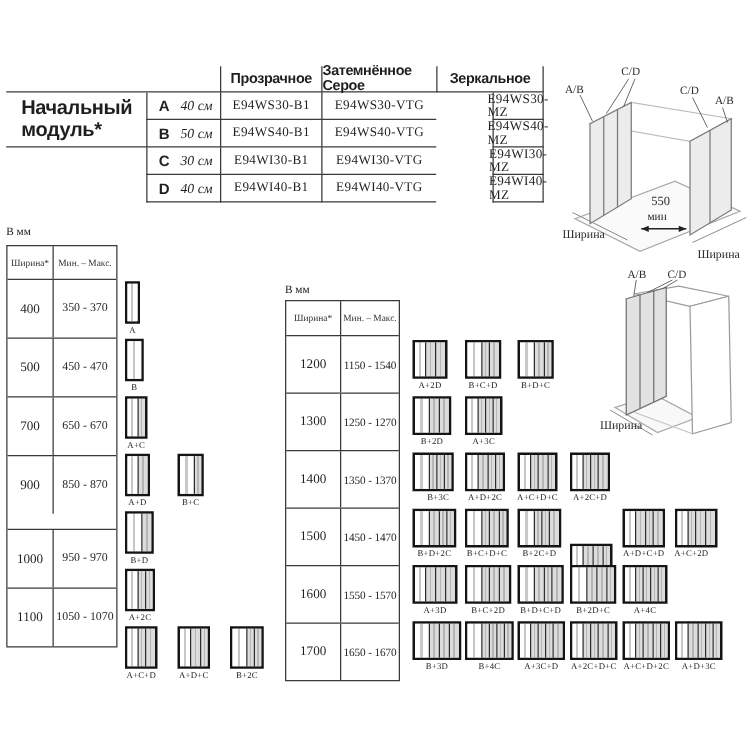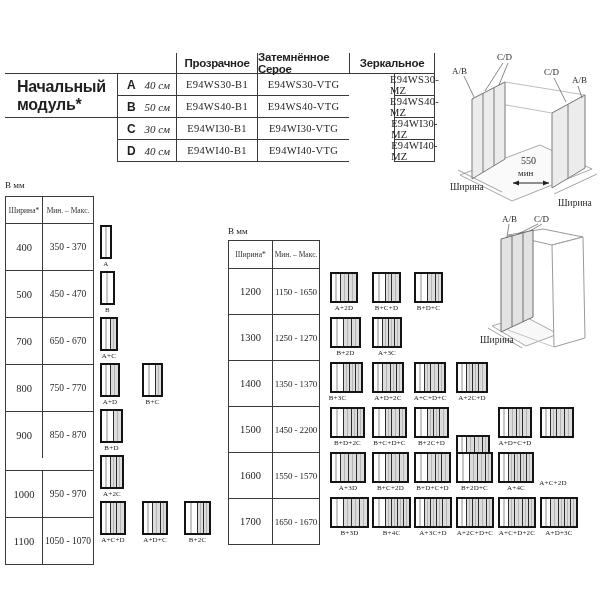--- a/index.html
+++ b/index.html
@@ -112,24 +112,20 @@
         </div>
         <div class="wt-row" style="height: 46px;">
           <div class="wt-cell wt-c1">500</div>
           <div class="wt-cell wt-c2">450 - 470</div>
         </div>
         <div class="wt-row" style="height: 46px;">
           <div class="wt-cell wt-c1">700</div>
           <div class="wt-cell wt-c2">650 - 670</div>
         </div>
         <div class="wt-row" style="height: 46px;">
-          <div class="wt-cell wt-c1">800</div>
-          <div class="wt-cell wt-c2">750 - 770</div>
-        </div>
-        <div class="wt-row" style="height: 46px;">
           <div class="wt-cell wt-c1">900</div>
           <div class="wt-cell wt-c2">850 - 870</div>
         </div>
         <div class="wt-row" style="height: 46px; margin-top: 12px;">
           <div class="wt-cell wt-c1">1000</div>
           <div class="wt-cell wt-c2">950 - 970</div>
         </div>
         <div class="wt-row" style="height: 46px;">
           <div class="wt-cell wt-c1">1100</div>
           <div class="wt-cell wt-c2">1050 - 1070</div>
@@ -213,33 +209,33 @@
 
   <div class="wt-unit" style="left:228px;top:226px">В мм</div>
   <div class="wt" id="wt1" style="left:228px;top:240px">
     <div class="wt-header">
       <div class="wt-cell wt-c1">Ширина*</div>
       <div class="wt-cell wt-c2">Мин. – Макс.</div>
     </div>
     <div id="wt1-rows">
         <div class="wt-row" style="height: 45px;">
           <div class="wt-cell wt-c1">1200</div>
-          <div class="wt-cell wt-c2">1150 - 1650</div>
+          <div class="wt-cell wt-c2">1150 - 1540</div>
         </div>
         <div class="wt-row" style="height: 45px;">
           <div class="wt-cell wt-c1">1300</div>
           <div class="wt-cell wt-c2">1250 - 1270</div>
         </div>
         <div class="wt-row" style="height: 45px;">
           <div class="wt-cell wt-c1">1400</div>
           <div class="wt-cell wt-c2">1350 - 1370</div>
         </div>
         <div class="wt-row" style="height: 45px;">
           <div class="wt-cell wt-c1">1500</div>
-          <div class="wt-cell wt-c2">1450 - 2200</div>
+          <div class="wt-cell wt-c2">1450 - 1470</div>
         </div>
         <div class="wt-row" style="height: 45px;">
           <div class="wt-cell wt-c1">1600</div>
           <div class="wt-cell wt-c2">1550 - 1570</div>
         </div>
         <div class="wt-row" style="height: 45px;">
           <div class="wt-cell wt-c1">1700</div>
           <div class="wt-cell wt-c2">1650 - 1670</div>
         </div>
       </div>
@@ -279,21 +275,21 @@
       </div>
       <div class="combo" style="width: 30px; left: 42px; top: 50px;">
         <div class="combo-icon" style="height: 27px;">
           <span class="panel panel-A" style="width: 8px;"></span>
           <span class="panel panel-C" style="width: 6px;"></span>
           <span class="panel panel-C" style="width: 6px;"></span>
           <span class="panel panel-C" style="width: 6px;"></span>
         </div>
         <div class="combo-label">A+3C</div>
       </div>
-      <div class="combo" style="width: 15px; left: 0px; top: 95px;">
+      <div class="combo" style="width: 41px; left: 0px; top: 95px;">
         <div class="combo-icon" style="height: 27px;">
           <span class="panel panel-B" style="width: 11px;"></span>
           <span class="panel panel-C" style="width: 6px;"></span>
           <span class="panel panel-C" style="width: 6px;"></span>
           <span class="panel panel-C" style="width: 6px;"></span>
         </div>
         <div class="combo-label">B+3C</div>
       </div>
       <div class="combo" style="width: 32px; left: 42px; top: 95px;">
         <div class="combo-icon" style="height: 27px;">
@@ -360,21 +356,21 @@
       </div>
       <div class="combo" style="width: 34px; left: 168px; top: 140px;">
         <div class="combo-icon" style="height: 27px;">
           <span class="panel panel-A" style="width: 8px;"></span>
           <span class="panel panel-D" style="width: 8px;"></span>
           <span class="panel panel-C" style="width: 6px;"></span>
           <span class="panel panel-D" style="width: 8px;"></span>
         </div>
         <div class="combo-label">A+D+C+D</div>
       </div>
-      <div class="combo" style="width: 26px; left: 210px; top: 140px; gap: 40px;">
+      <div class="combo" style="width: 26px; left: 210px; top: 140px;">
         <div class="combo-icon" style="height: 27px;">
           <span class="panel panel-A" style="width: 8px;"></span>
           <span class="panel panel-C" style="width: 6px;"></span>
           <span class="panel panel-D" style="width: 8px;"></span>
           <span class="panel panel-D" style="width: 8px;"></span>
         </div>
         <div class="combo-label">A+C+2D</div>
       </div>
       <div class="combo" style="width: 36px; left: 0px; top: 185px; justify-content: flex-end;">
         <div class="combo-icon" style="height: 27px;">

